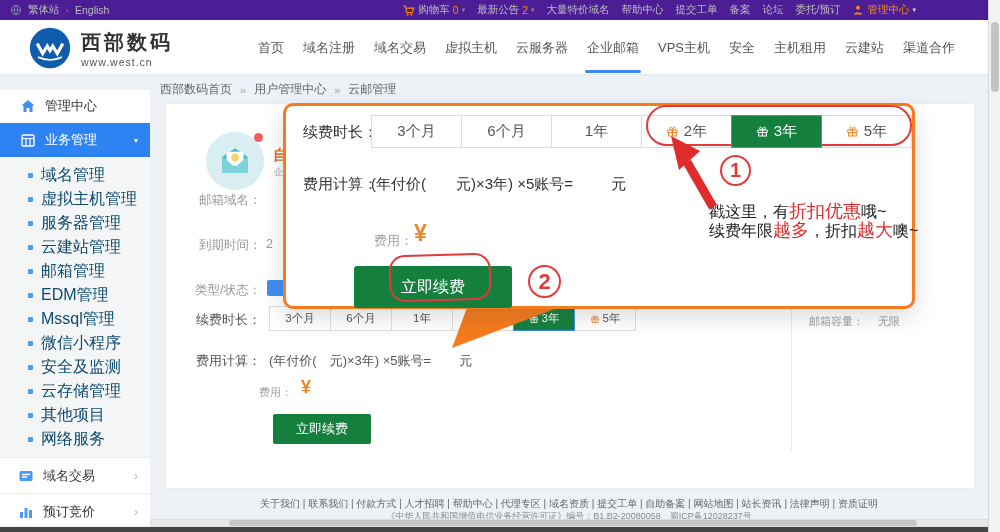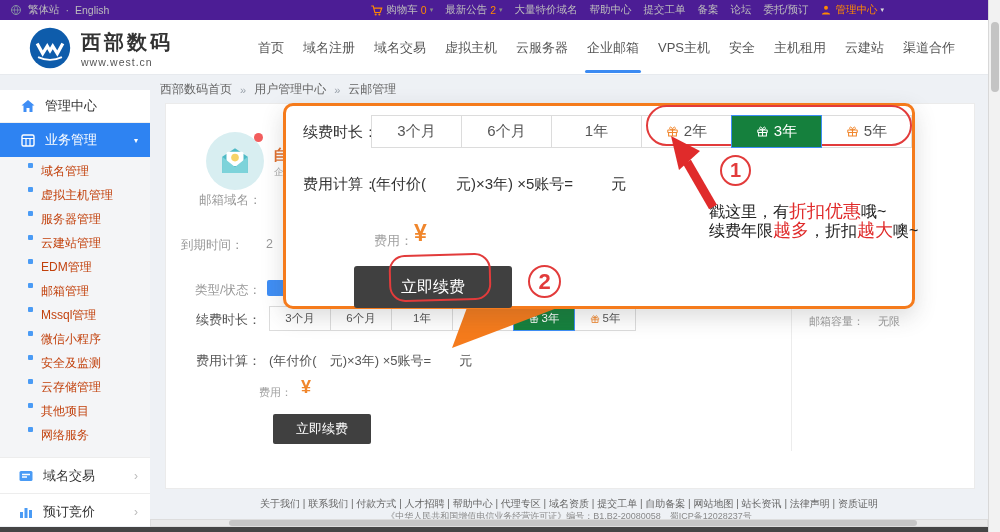--- a/index.html
+++ b/index.html
@@ -3,21 +3,21 @@
 <meta charset="utf-8">
 <style>
   * { margin:0; padding:0; box-sizing:border-box; }
   body { font-family:"Liberation Sans","DejaVu Sans",sans-serif; }
   .screen { position:relative; width:1000px; height:532px; overflow:hidden; background:#eef1f5; }
   .abs { position:absolute; }
 
   
   .topbar { left:0; top:0; width:1000px; height:20px; background:#4c1d95; display:flex; align-items:center; font-size:10.5px; color:#b5b5b5; z-index:20; }
   .topbar-left { display:flex; align-items:center; gap:6px; margin-left:10px; }
-  .topbar-right { display:flex; align-items:center; gap:12px; margin-left:auto; margin-right:116px; }
+  .topbar-right { display:flex; align-items:center; gap:12px; margin-left:auto; margin-right:84px; }
   .tb-item { display:flex; align-items:center; gap:3px; color:#bdbdbd; cursor:pointer; white-space:nowrap; }
   .tb-count { color:#ff8a00; }
   .tb-caret { font-size:7px; color:#8a8a8a; }
   .tb-account { color:#ff8a00; }
 
   
   .header { left:0; top:20px; width:1000px; height:55px; background:#fff; border-bottom:1px solid #e7eaee; z-index:15; }
   .logo { position:absolute; left:28px; top:6px; display:flex; align-items:center; gap:9px; cursor:pointer; }
   .logo-txt .cn { font-size:20px; font-weight:bold; color:#333; letter-spacing:3px; }
   .logo-txt .en { font-size:10.5px; color:#555; letter-spacing:1px; }
@@ -28,41 +28,41 @@
   
   .breadcrumb { left:160px; top:81px; font-size:12px; color:#666; display:flex; gap:8px; align-items:center; z-index:5; }
   .bc-sep { color:#9aa2ab; font-size:11px; }
 
   
   .sidebar { left:0; top:90px; width:150px; height:436px; background:#fff; overflow:hidden; z-index:10; }
   .side-top { height:33px; display:flex; align-items:center; gap:9px; padding-left:20px; font-size:13px; color:#333; border-bottom:1px solid #f0f0f0; cursor:pointer; }
   .side-group { height:34px; display:flex; align-items:center; gap:9px; padding-left:20px; font-size:13px; color:#fff; background:#2e83f2; cursor:pointer; }
   .side-group .g-caret { margin-left:auto; margin-right:12px; font-size:8px; }
   .side-sub { background:#f4f5f7; padding:6px 0; }
-  .sub-item { height:24px; display:flex; align-items:flex-start; gap:8px; padding-left:28px; font-size:12px; color:#c2410c; cursor:pointer; }
+  .sub-item { height:24px; display:flex; align-items:center; gap:8px; padding-left:28px; font-size:16px; color:#0c4a6e; cursor:pointer; }
   .bullet { width:5px; height:5px; background:#4a9bf5; border-radius:1px; flex:none; }
   .side-low { height:36px; display:flex; align-items:center; gap:9px; padding-left:18px; font-size:13px; color:#333; border-top:1px solid #ededed; background:#fff; cursor:pointer; }
   .side-low .l-caret { margin-left:auto; margin-right:12px; color:#bbb; font-size:12px; }
   .ic16 { width:16px; height:16px; flex:none; }
 
   
   .card { left:165px; top:103px; width:810px; height:386px; background:#fff; border:1px solid #ebebeb; z-index:1; }
   .avatar { position:absolute; left:40px; top:28px; width:58px; height:58px; border-radius:50%; background:#d8eef1; display:flex; align-items:center; justify-content:center; }
   .avatar-dot { position:absolute; left:88px; top:29px; width:9px; height:9px; border-radius:50%; background:#f25d5d; }
   .prod-name { position:absolute; left:107px; top:42px; font-size:15px; font-weight:bold; color:#e0702f; white-space:nowrap; }
   .prod-sub { position:absolute; left:108px; top:62px; font-size:9.5px; color:#a8a8a8; white-space:nowrap; }
   .f-label { position:absolute; font-size:12.5px; color:#999; white-space:nowrap; }
   .f-value { position:absolute; font-size:12.5px; color:#999; }
   .status-badge { position:absolute; left:101px; top:176px; width:30px; height:16px; background:#3f8ef5; border-radius:2px; }
   .form-label { position:absolute; font-size:13px; color:#555; white-space:nowrap; }
   .formula { position:absolute; font-size:13px; color:#555; white-space:nowrap; }
   .formula .unit { margin-left:28px; }
   .fee-label { position:absolute; font-size:11px; color:#a0a0a0; }
   .yen { position:absolute; font-weight:bold; color:#f0862c; }
-  .btn-renew { position:absolute; display:flex; align-items:center; justify-content:center; background:#404040; color:#fff; border:none; border-radius:2px; cursor:pointer; font-family:inherit; }
+  .btn-renew { position:absolute; display:flex; align-items:center; justify-content:center; background:#15803d; color:#fff; border:none; border-radius:2px; cursor:pointer; font-family:inherit; }
   .v-divider { position:absolute; left:625px; top:197px; width:1px; height:150px; background:#ececec; }
   .side-info { position:absolute; left:643px; top:210px; display:flex; gap:14px; font-size:11px; color:#9a9a9a; white-space:nowrap; }
 
   
   .opts { position:absolute; display:flex; }
   .opt { display:flex; align-items:center; justify-content:center; gap:5px; background:#fff; border:1px solid #dcdcdc; margin-left:-1px; color:#555; cursor:pointer; font-family:inherit; position:relative; }
   .opt:first-child { margin-left:0; }
   .opt.selected { background:#15803d; border-color:#3e8ef7; color:#fff; z-index:2; }
   .big .opt { width:91px; height:33px; font-size:15px; }
   .mini .opt { width:62px; height:25px; font-size:11.5px; gap:3px; }
@@ -207,25 +207,25 @@
       <div class="sub-item">
           <span class="bullet"></span>
           <span>服务器管理</span>
         </div>
       <div class="sub-item">
           <span class="bullet"></span>
           <span>云建站管理</span>
         </div>
       <div class="sub-item">
           <span class="bullet"></span>
+          <span>邮箱管理</span>
+        </div>
+      <div class="sub-item">
+          <span class="bullet"></span>
           <span>EDM管理</span>
-        </div>
-      <div class="sub-item">
-          <span class="bullet"></span>
-          <span>邮箱管理</span>
         </div>
       <div class="sub-item">
           <span class="bullet"></span>
           <span>Mssql管理</span>
         </div>
       <div class="sub-item">
           <span class="bullet"></span>
           <span>微信小程序</span>
         </div>
       <div class="sub-item">
@@ -269,21 +269,21 @@
         <rect x="10" y="9" width="20" height="17" rx="2" fill="#fff"></rect>
         <circle cx="20" cy="16" r="4.5" fill="#f6d368"></circle>
         <path d="M5 15 L20 27 L35 15 V34 H5 Z" fill="#7dd3da"></path>
       </svg>
     </div>
     <div class="avatar-dot"></div>
     <div class="prod-name">自由邮</div>
     <div class="prod-sub">企业邮箱</div>
 
     <div class="f-label" style="left:33px; top:88px;">邮箱域名：</div>
-    <div class="f-label" style="left:15px; top:133px;">到期时间：</div>
+    <div class="f-label" style="left:33px; top:133px;">到期时间：</div>
     <div class="f-value" style="left:100px; top:133px;">2</div>
     <div class="f-label" style="left:29px; top:178px;">类型/状态：</div>
     <div class="status-badge"></div>
 
     <div class="form-label" style="left:30px; top:207px;">续费时长：</div>
     <div class="opts mini" style="left:103px; top:202px;">
       <button class="opt">
           <span>3个月</span>
         </button>
       <button class="opt">

